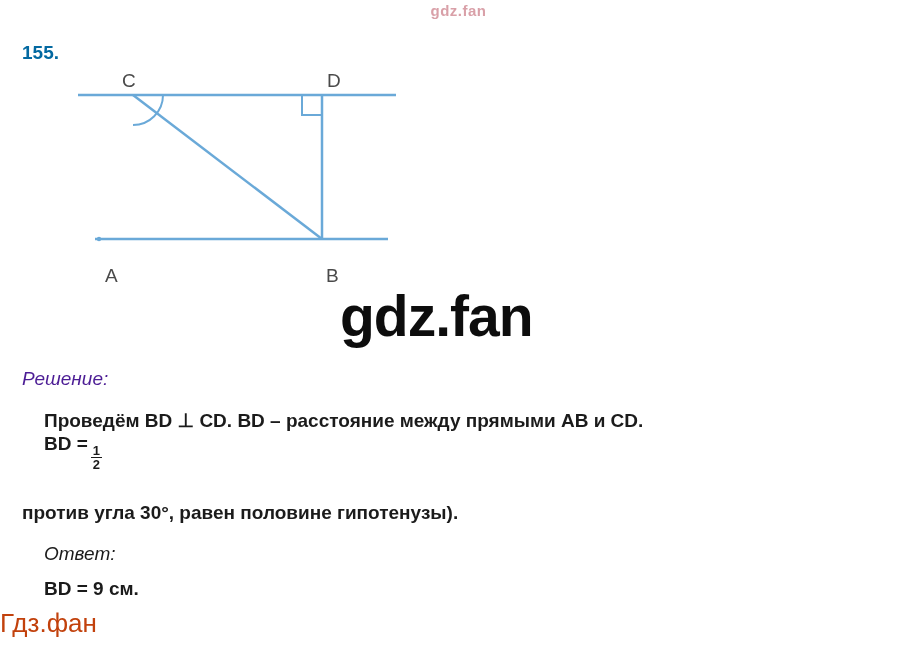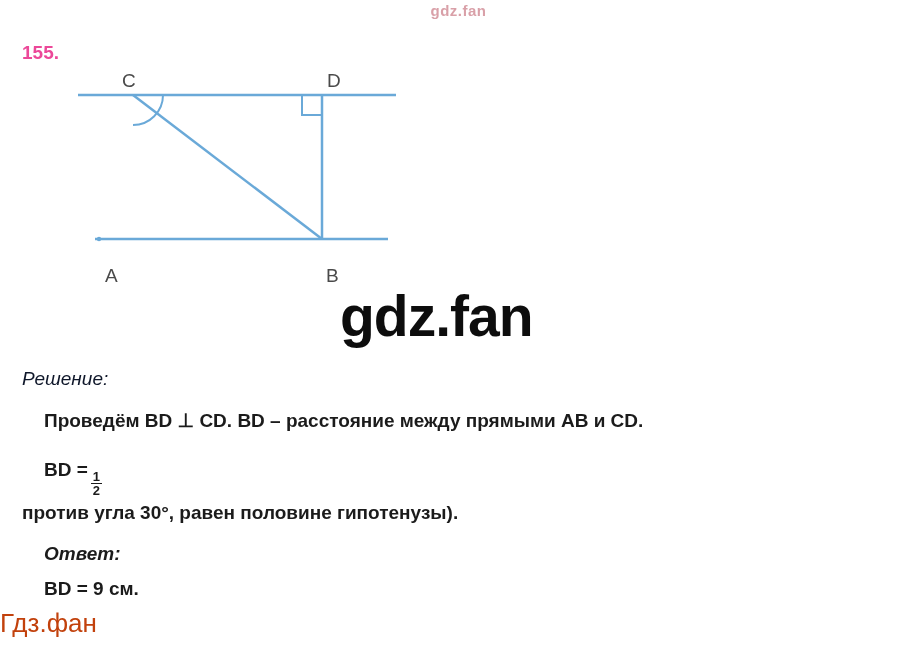--- a/index.html
+++ b/index.html
@@ -32,21 +32,21 @@
     color: #d9a0a8;
     letter-spacing: 0.5px;
   }
   
   .task-no {
     position: absolute;
     left: 22px;
     top: 42px;
     font-size: 19px;
     font-weight: bold;
-    color: #ec4899;
+    color: #0369a1;
   }
   
   .figure {
     position: absolute;
     left: 0;
     top: 60px;
     width: 460px;
     height: 230px;
   }
   .fig-label {
@@ -81,54 +81,53 @@
     color: #c2410c;
   }
 
   
   .solution-head {
     position: absolute;
     left: 22px;
     top: 368px;
     font-size: 19px;
     font-style: italic;
-    color: #0f172a;
+    color: #4c1d95;
   }
   .para1 {
     position: absolute;
     left: 44px;
     top: 409px;
     font-size: 19px;
     font-weight: bold;
     text-align: center;
   }
   .para2 {
     position: absolute;
     left: 44px;
-    top: 459px;
+    top: 433px;
     font-size: 19px;
     font-weight: bold;
     white-space: nowrap;
     text-align: center;
   }
   .para3 {
     position: absolute;
     left: 22px;
     top: 502px;
     font-size: 19px;
     font-weight: bold;
     white-space: nowrap;
   }
   .answer-head {
     position: absolute;
     left: 44px;
     top: 543px;
     font-size: 19px;
     font-style: italic;
-    font-weight: bold;
   }
   .answer-val {
     position: absolute;
     left: 44px;
     top: 578px;
     font-size: 19px;
     font-weight: bold;
   }
 
   

